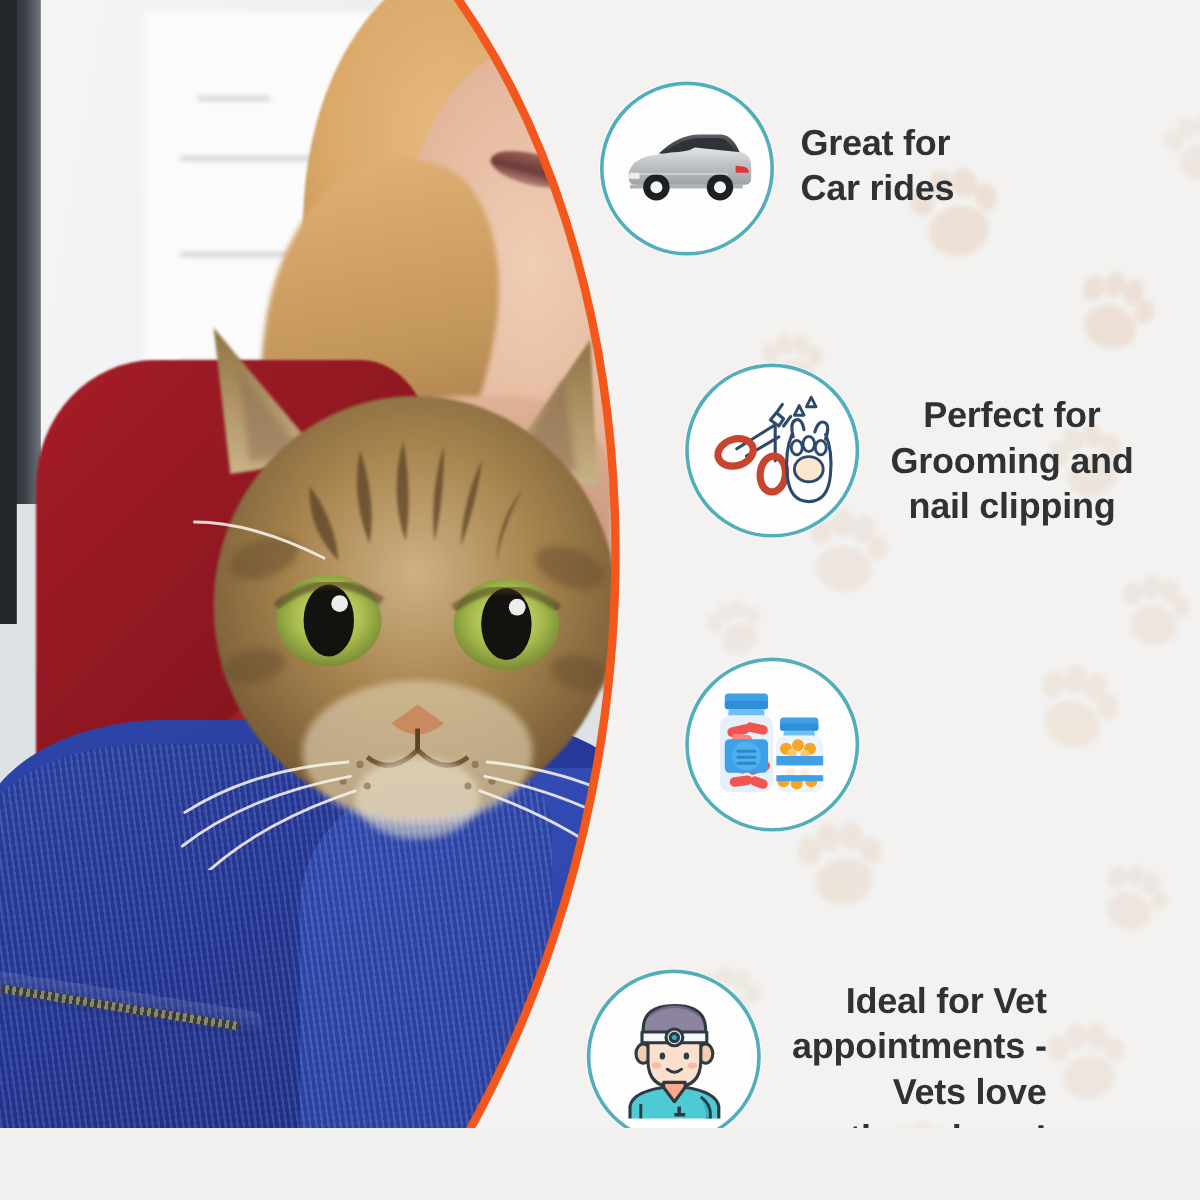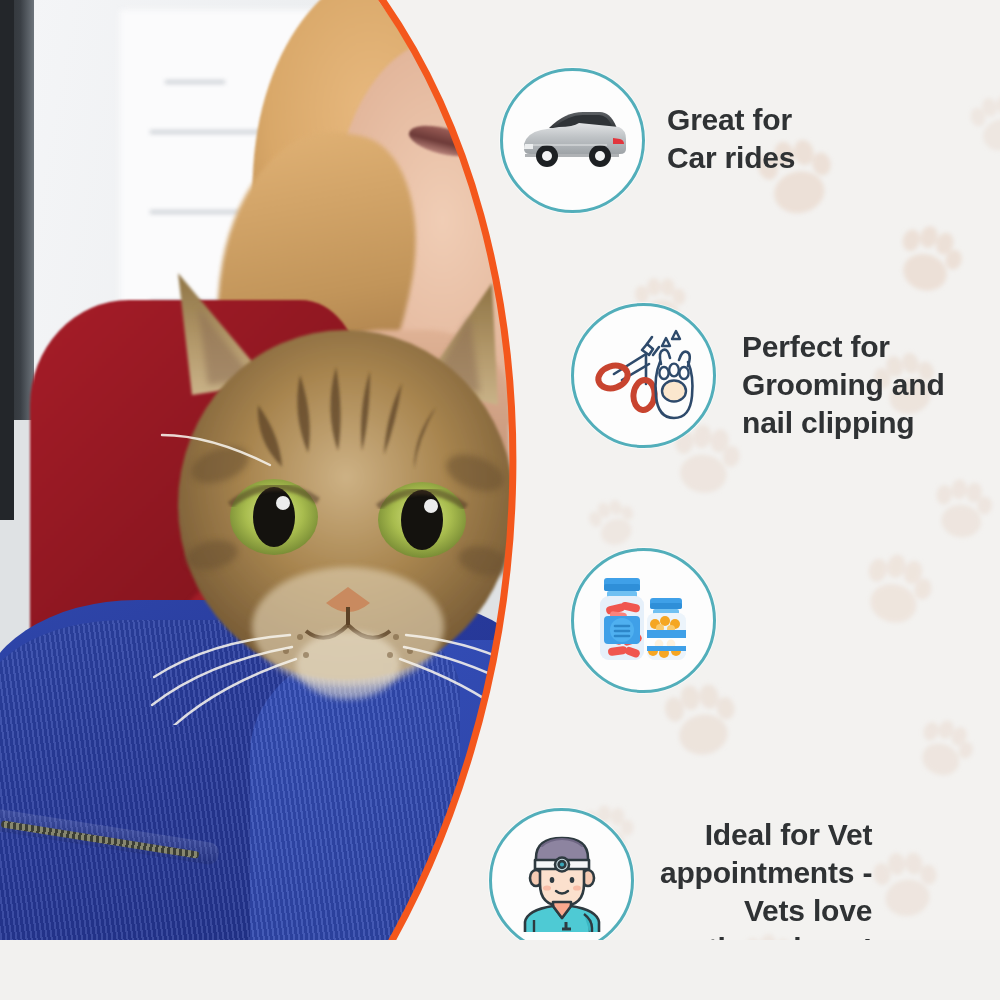--- a/index.html
+++ b/index.html
@@ -135,21 +135,21 @@
   }
   .feat-text{
     font-size:30px;line-height:38px;font-weight:bold;color:#2f3234;
     letter-spacing:-.2px;white-space:pre-line;
   }
 
   #f1{left:500px;top:68px;}
   #f1 .feat-text{margin-left:22px;margin-top:33px;}
 
   #f2{left:571px;top:303px;}
-  #f2 .feat-text{margin-left:26px;margin-top:25px;}
+  #f2 .feat-text{margin-left:26px;margin-top:25px;text-align:center;}
 
   #f3{left:571px;top:548px;}
   #f3 .feat-text{margin-left:26px;margin-top:8px;}
 
   #f4{left:489px;top:808px;text-align:right;}
   #f4 .feat-text{margin-left:26px;margin-top:8px;}
 </style>
 </head>
 <body>
 

